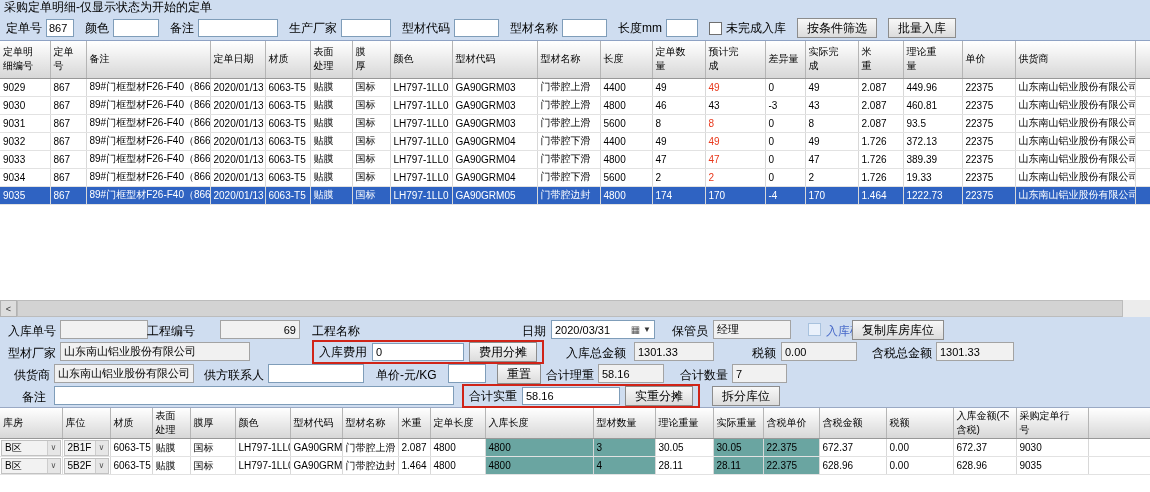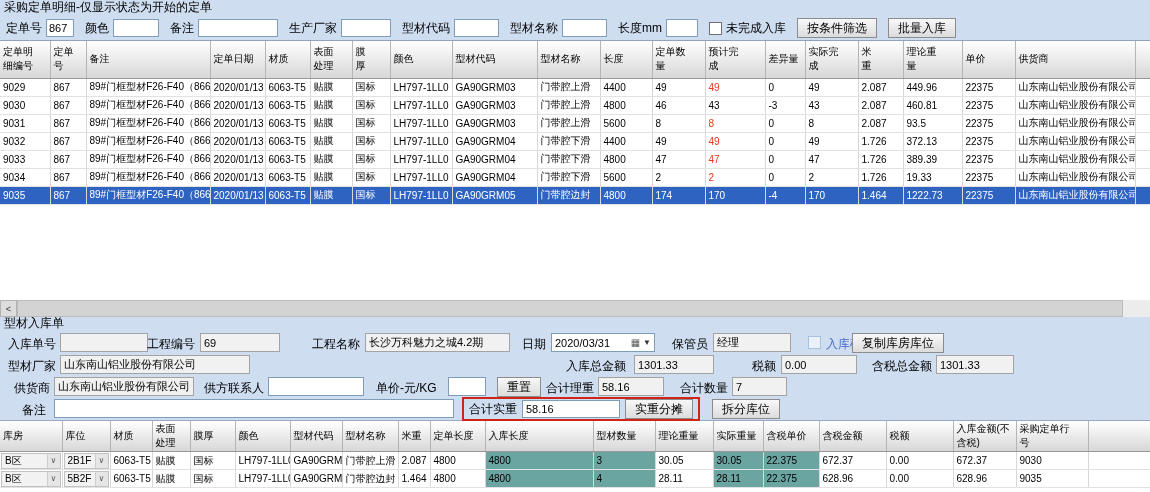--- a/index.html
+++ b/index.html
@@ -298,45 +298,48 @@
       </table>
     </div>
     <div class="hscroll">
       <div class="hs-btn">
           <span>&lt;</span>
         </div>
       <div class="hs-thumb"></div>
     </div>
   </div>
 
-  <div class="section-title">型材入库单</div>
 
   <div class="form">
     <div class="form-row">
       <span class="lbl" style="left:8px">入库单号</span>
       <input class="inp ro" style="left: 60px; width: 88px;" value="">
       <span class="lbl" style="left:147px">工程编号</span>
-      <input class="inp ro" style="left: 200px; width: 80px;" value="69">
+      <input class="inp ro" style="left: 220px; width: 80px; text-align: right;" value="69">
       <span class="lbl" style="left:312px">工程名称</span>
-      <input class="inp ro" style="left: 365px; width: 145px;" value="长沙万科魅力之城4.2期">
       <span class="lbl" style="left:522px">日期</span>
       <div class="datefield" style="left:551px;width:104px">
         <span>2020/03/31</span>
         <span class="cal-ic">▦</span>
         <span class="dd-ic">▼</span>
       </div>
       <span class="lbl" style="left:672px">保管员</span>
       <input class="inp ro" style="left: 713px; width: 78px;" value="经理">
       <span class="cbx lt" style="position:absolute;left:808px;top:4px"></span>
       <span class="lbl blue" style="left:826px">入库确认</span>
       <button class="btn abtn" style="left:852px">复制库房库位</button>
     </div>
     <div class="form-row">
       <span class="lbl" style="left:8px">型材厂家</span>
       <input class="inp ro" style="left: 60px; width: 190px;" value="山东南山铝业股份有限公司">
+      <div class="red-box" style="left:312px">
+        <span class="rlbl">入库费用</span>
+        <input style="width: 92px;" value="0">
+        <button class="btn">费用分摊</button>
+      </div>
       <span class="lbl" style="left:566px">入库总金额</span>
       <input class="inp ro" style="left: 634px; width: 80px;" value="1301.33">
       <span class="lbl" style="left:752px">税额</span>
       <input class="inp ro" style="left: 781px; width: 76px;" value="0.00">
       <span class="lbl" style="left:872px">含税总金额</span>
       <input class="inp ro" style="left: 936px; width: 78px;" value="1301.33">
     </div>
     <div class="form-row">
       <span class="lbl" style="left:14px">供货商</span>
       <input class="inp ro" style="left: 54px; width: 140px;" value="山东南山铝业股份有限公司">

